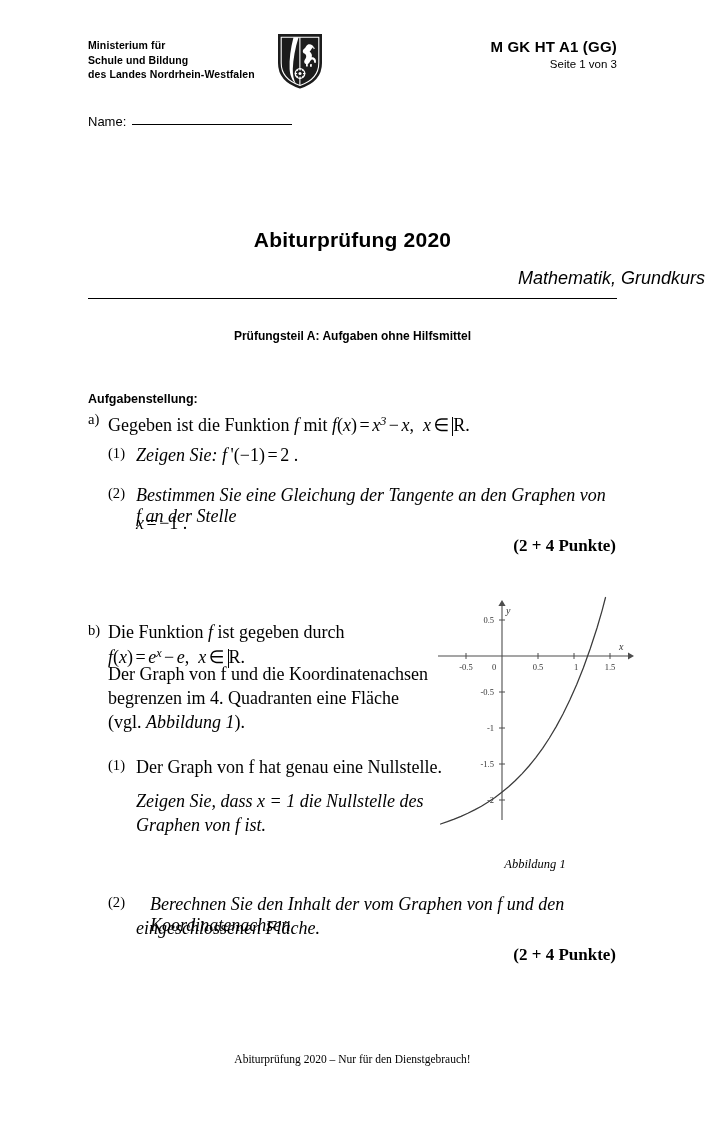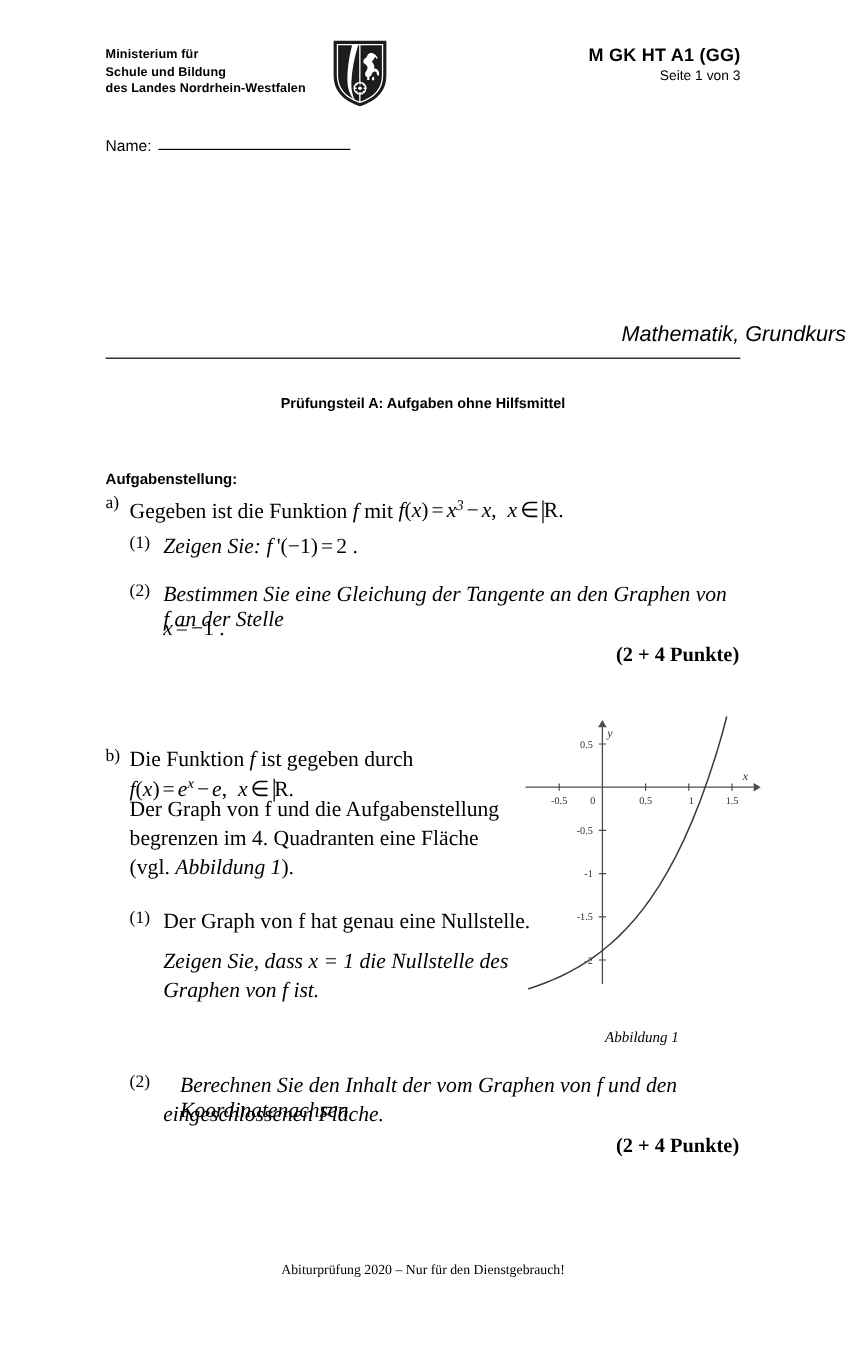--- a/index.html
+++ b/index.html
@@ -256,20 +256,21 @@
   <div class="hdr-code">
     <div class="code">M GK HT A1 (GG)</div>
     <div class="pageno">Seite 1 von 3</div>
   </div>
 
   <div class="name-row">
     <span>Name:</span>
     <span class="name-rule"></span>
   </div>
 
+  <div class="title-main">Abiturprüfung 2020</div>
   <div class="title-sub">Mathematik, Grundkurs</div>
   <div class="rule"></div>
   <div class="title-part">Prüfungsteil A: Aufgaben ohne Hilfsmittel</div>
   <div class="label-task">Aufgabenstellung:</div>
 
   <div class="item-num" style="left:88px; top:411px;">a)</div>
   <div class="btext" style="left:108px; top:411px; width:500px;">
     <span>Gegeben ist die Funktion</span>
     <span class="mi">f</span>
     <span>mit</span>
@@ -297,21 +298,21 @@
   <div class="item-num" style="left:88px; top:622px;">b)</div>
   <div class="btext" style="left:108px; top:622px; width:340px;">
     <span>Die Funktion</span>
     <span class="mi">f</span>
     <span>ist gegeben durch</span>
     <span>
       <span class="mi">f</span><span class="mrm">(</span><span class="mi">x</span><span class="mrm">)</span><span class="op">=</span><span class="mi">e</span><sup class="exp">x</sup><span class="op">−</span><span class="mi">e</span><span class="mrm">,&nbsp;&nbsp;</span><span class="mi">x</span><span class="op">∈</span><span class="bbR">R</span><span class="mrm">.</span>
     </span>
   </div>
 
-  <div class="btext" style="left:108px; top:664px; width:330px;">Der Graph von f und die Aufgabenstellung</div>
+  <div class="btext" style="left:108px; top:664px; width:330px;">Der Graph von f und die Koordinatenachsen</div>
   <div class="btext" style="left:108px; top:688px; width:330px;">begrenzen im 4. Quadranten eine Fläche</div>
   <div class="btext" style="left:108px; top:712px; width:330px;">
     <span>(vgl.</span>
     <span class="it">Abbildung 1</span><span>).</span>
   </div>
 
   <div class="item-num" style="left:108px; top:757px;">(1)</div>
   <div class="btext" style="left:136px; top:757px; width:310px;">Der Graph von f hat genau eine Nullstelle.</div>
   <div class="btext it" style="left:136px; top:791px; width:310px;">Zeigen Sie, dass  x = 1  die Nullstelle des</div>
   <div class="btext it" style="left:136px; top:815px; width:310px;">Graphen von f ist.</div>

